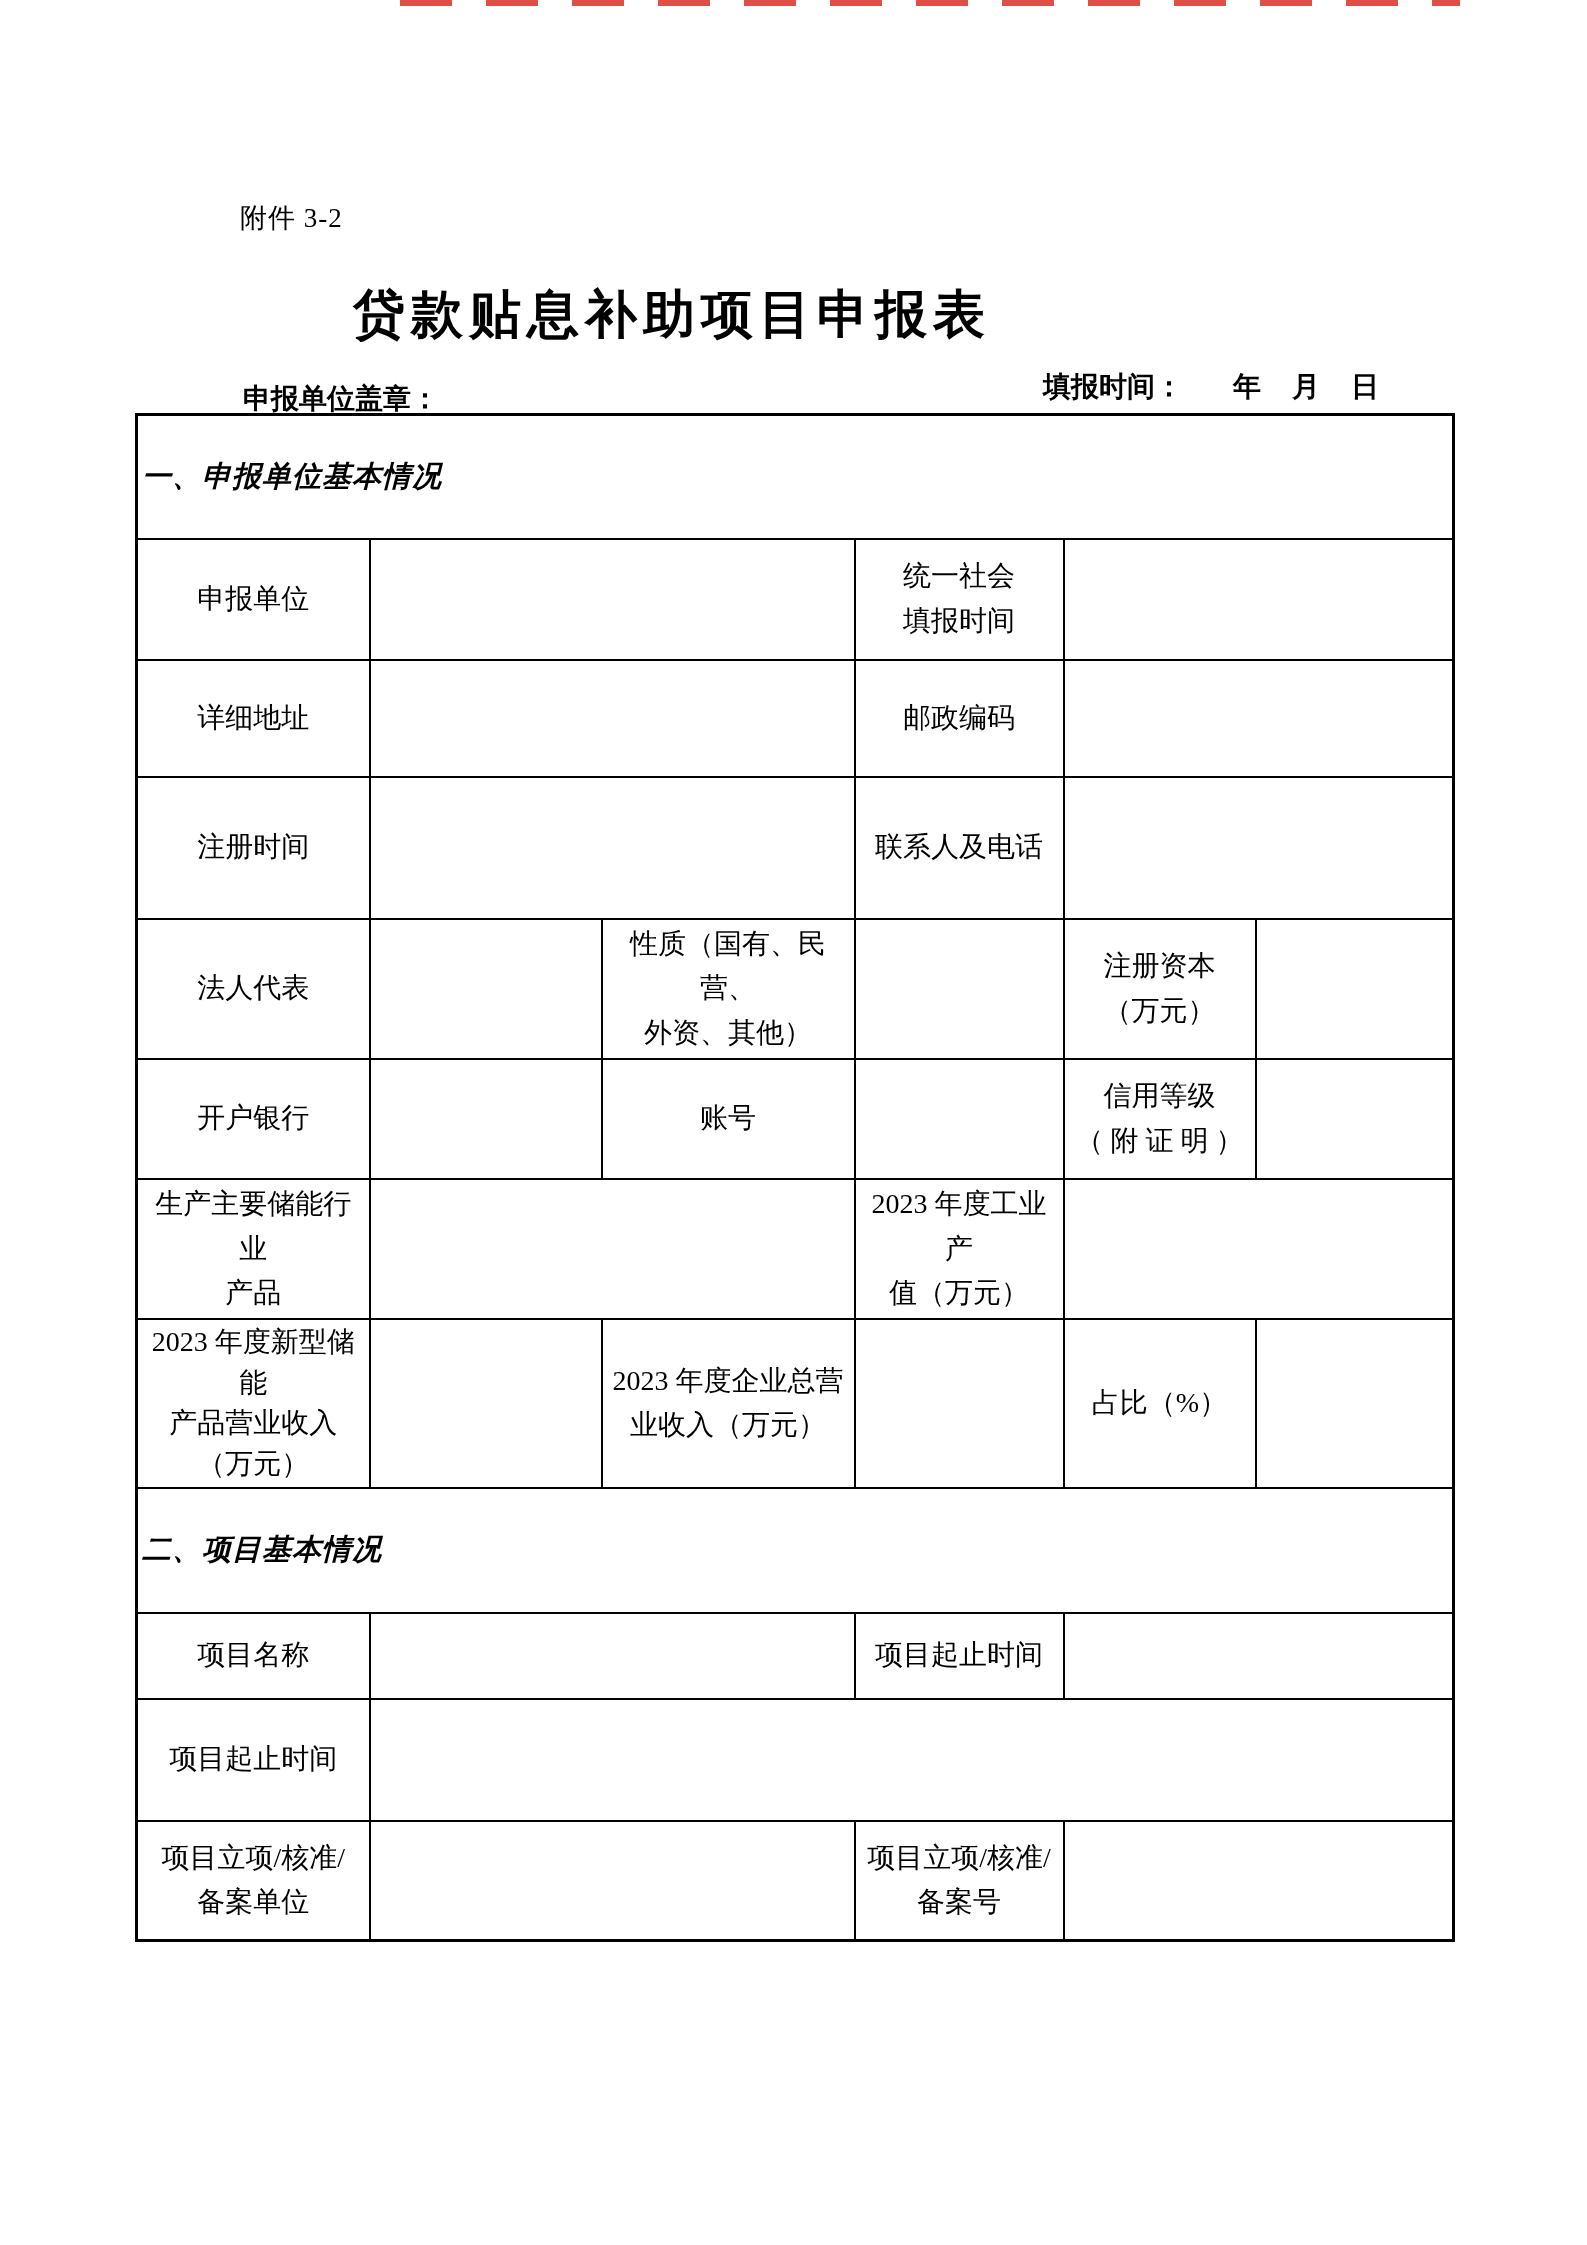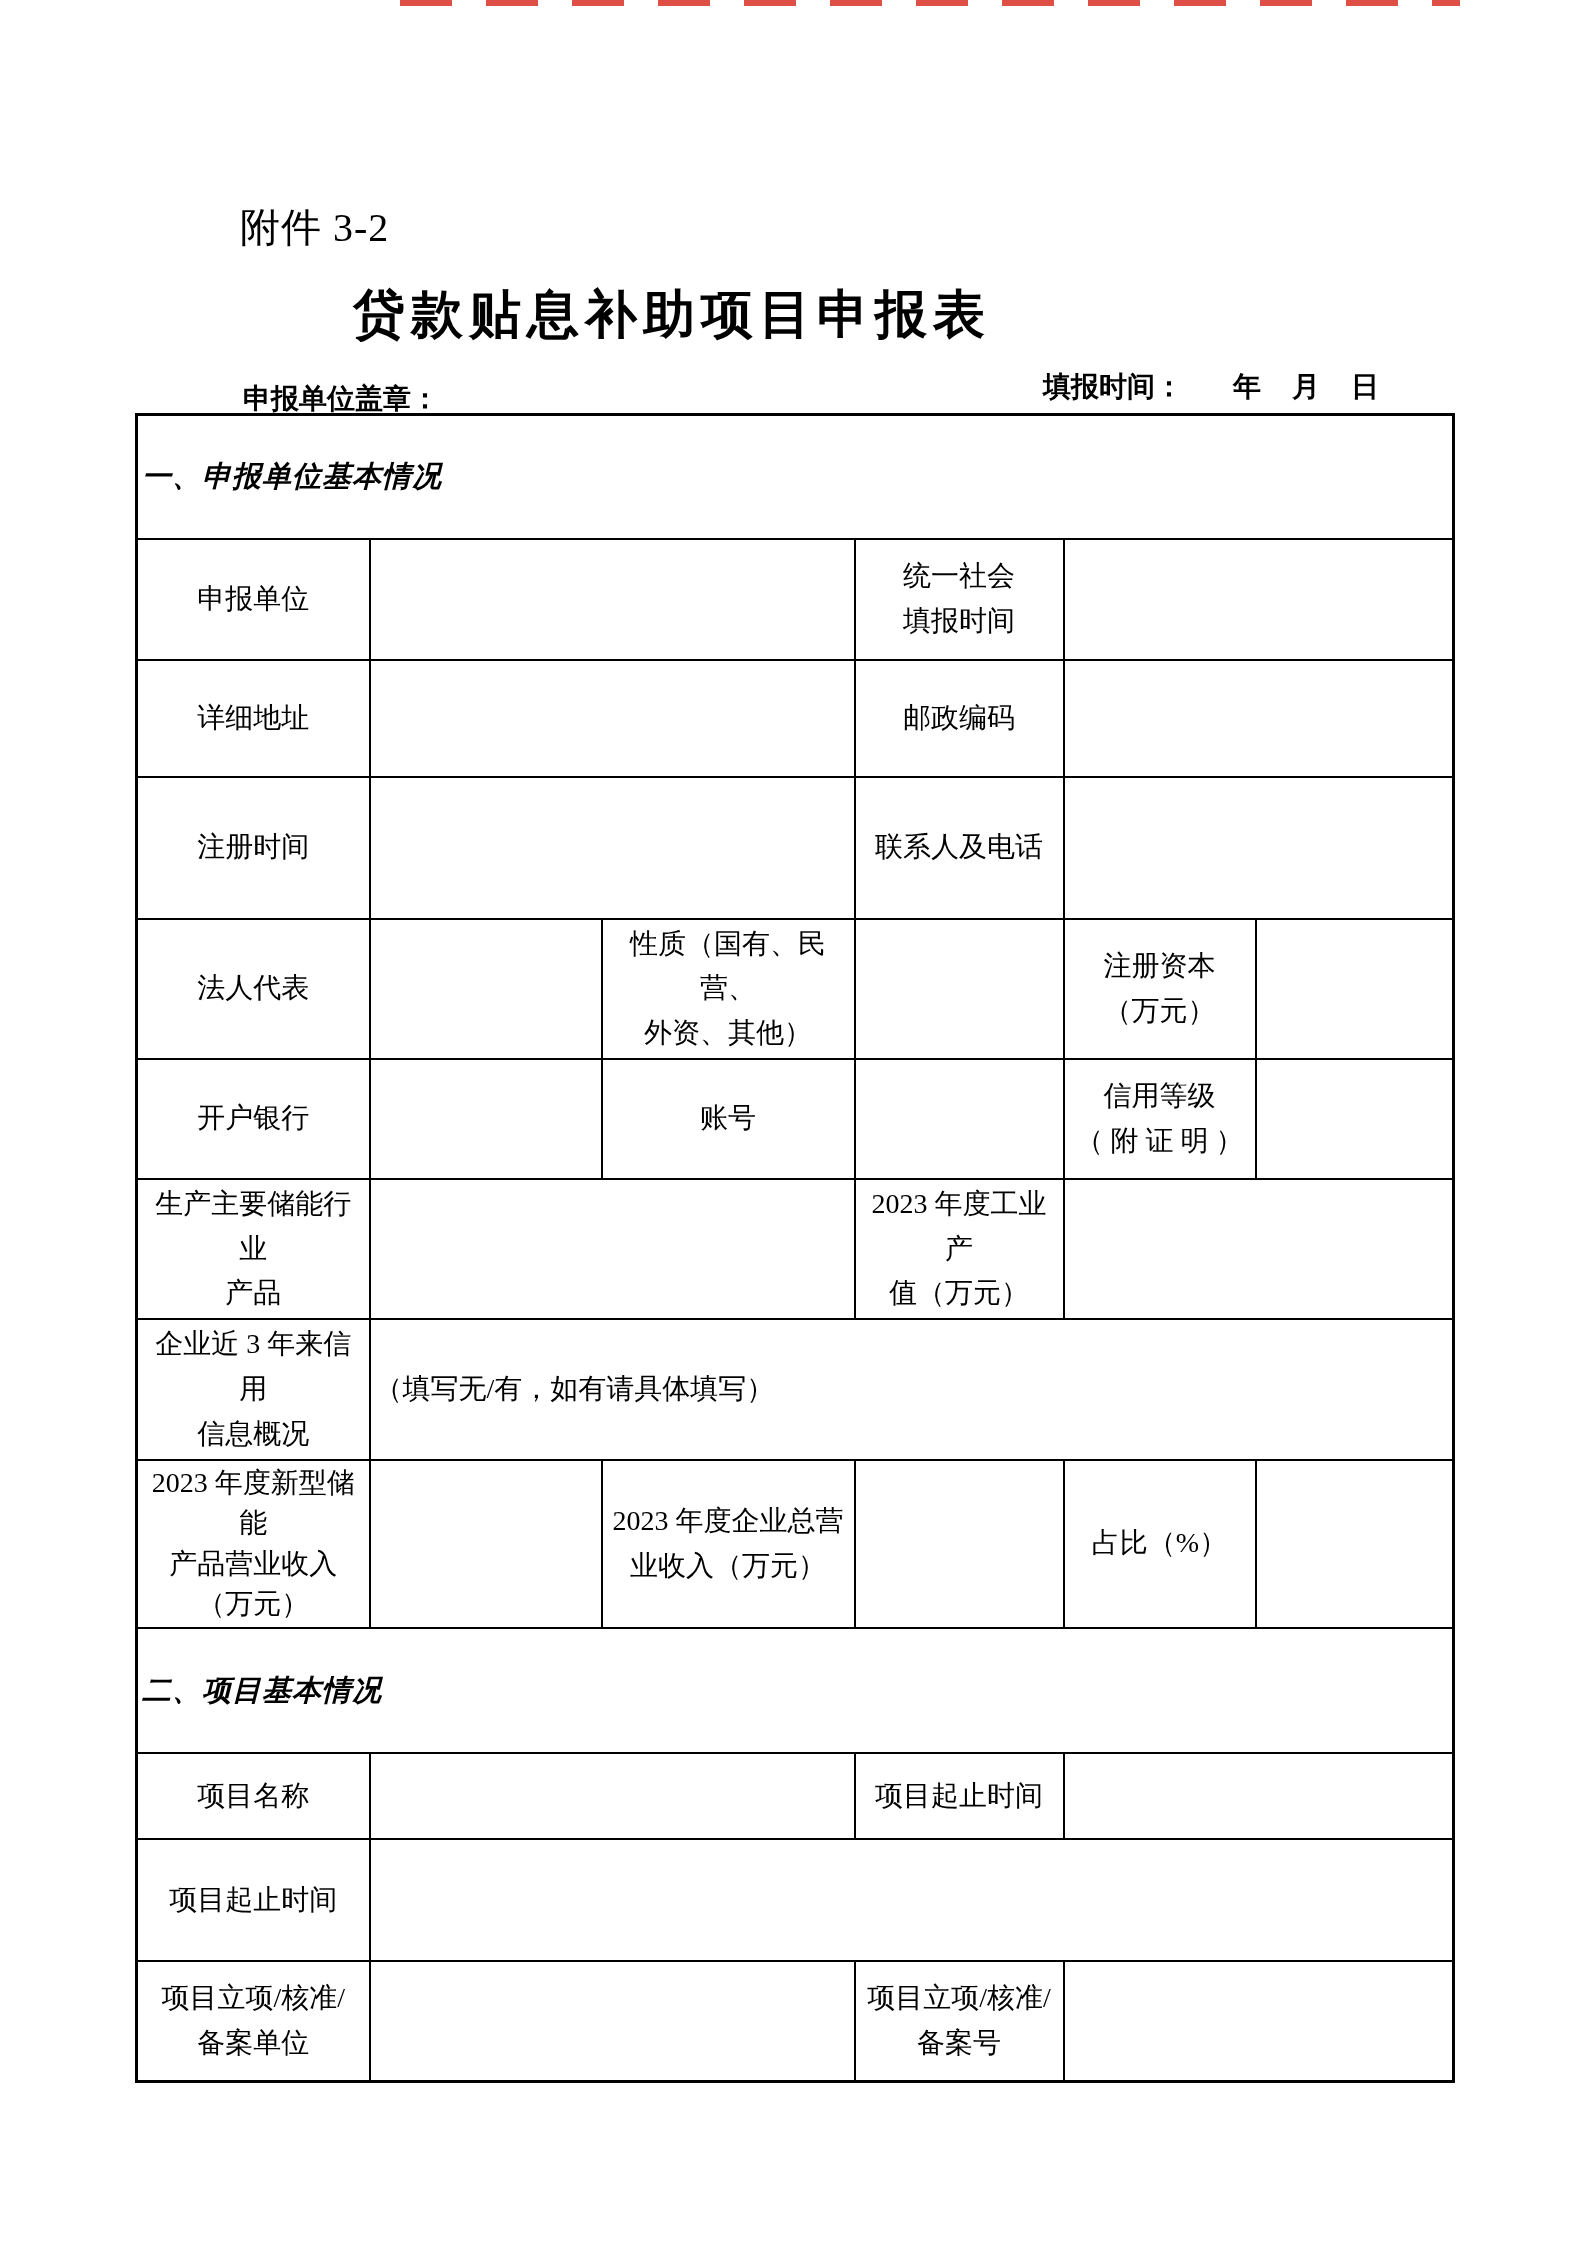--- a/index.html
+++ b/index.html
@@ -8,21 +8,21 @@
     background:#ffffff;color:#000;
     font-family:"Liberation Serif","DejaVu Serif",serif;
   }
   .top-marks{
     position:absolute;left:400px;top:0;width:1060px;height:6px;
     background:repeating-linear-gradient(90deg,#d93025 0 52px,transparent 52px 86px);
     opacity:.85;
   }
   .attachment{
     position:absolute;left:240px;top:200px;
-    font-size:40px;letter-spacing:1px;text-align:right;
+    font-size:27px;letter-spacing:1px;text-align:right;
   }
   .doc-title{
     position:absolute;left:0;top:280px;width:1318px;
     padding-left:26px;box-sizing:border-box;
     text-align:center;font-size:52px;font-weight:700;letter-spacing:6px;
     font-family:"Liberation Sans","DejaVu Sans",sans-serif;
   }
   .stamp-row{position:absolute;left:0;top:368px;width:1587px;height:40px;font-size:28px;font-weight:700;}
   .stamp-row span{position:absolute;top:0;white-space:nowrap;}
   .stamp-label{left:243px;margin-top:12px;}
@@ -133,25 +133,20 @@
 
   <tr style="height:134px">
     <td class="lbl">生产主要储能行业
 产品</td>
     <td class="val" colspan="2"></td>
     <td class="lbl">2023 年度工业产
 值（万元）</td>
     <td class="val" colspan="2"></td>
   </tr>
 
-  <tr style="height:118px">
-    <td class="lbl">企业近 3 年来信用
-信息概况</td>
-    <td class="hint" colspan="5">（填写无/有，如有请具体填写）</td>
-  </tr>
 
   <tr style="height:125px">
     <td class="lbl" style="line-height:1.45">2023 年度新型储能
 产品营业收入
 （万元）</td>
     <td class="val"></td>
     <td class="lbl">2023 年度企业总营
 业收入（万元）</td>
     <td class="val"></td>
     <td class="lbl">占比（%）</td>

